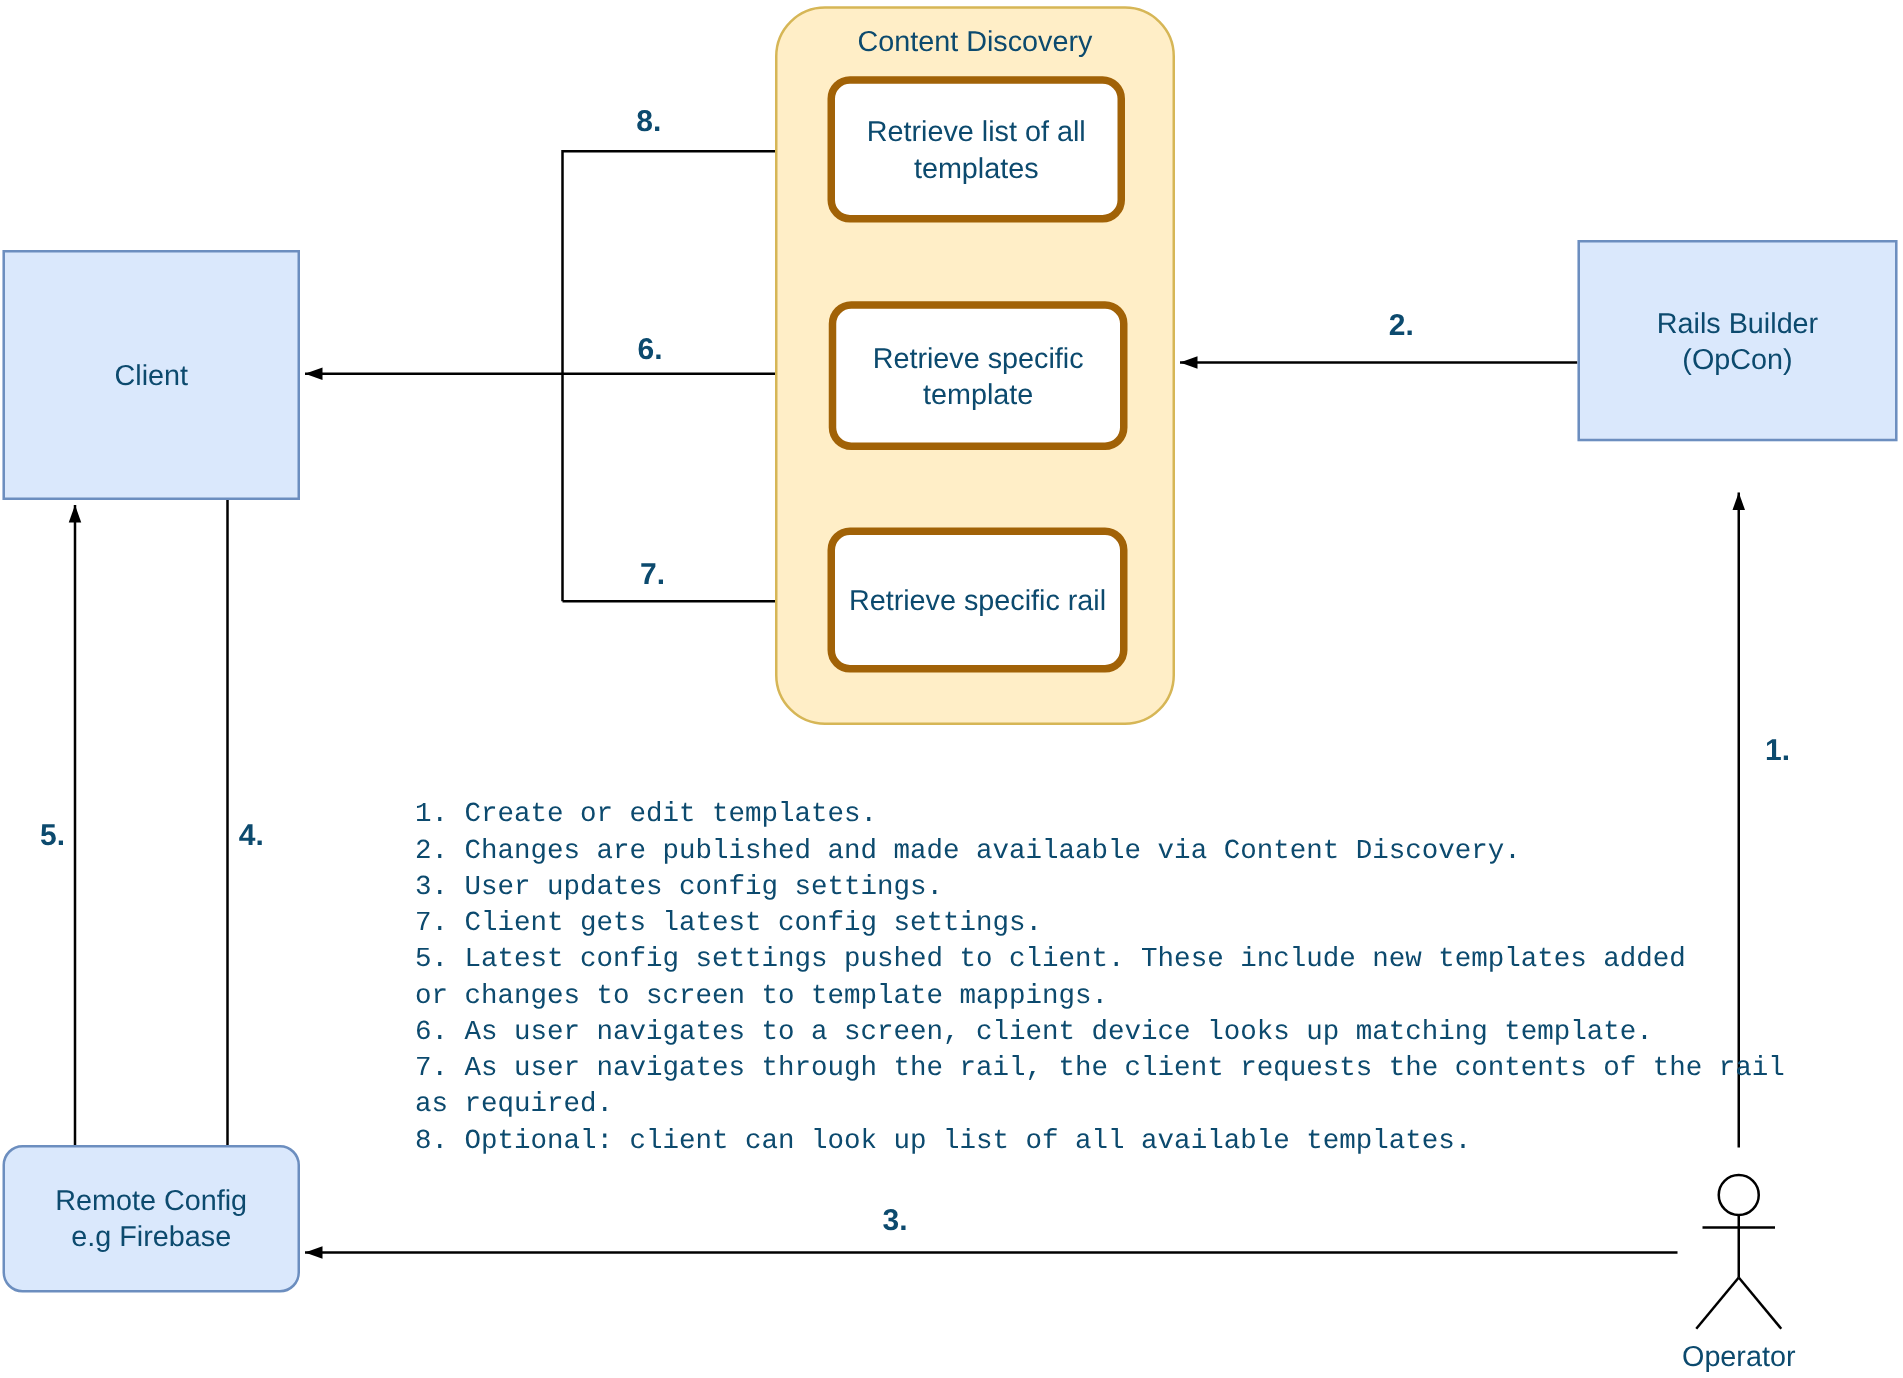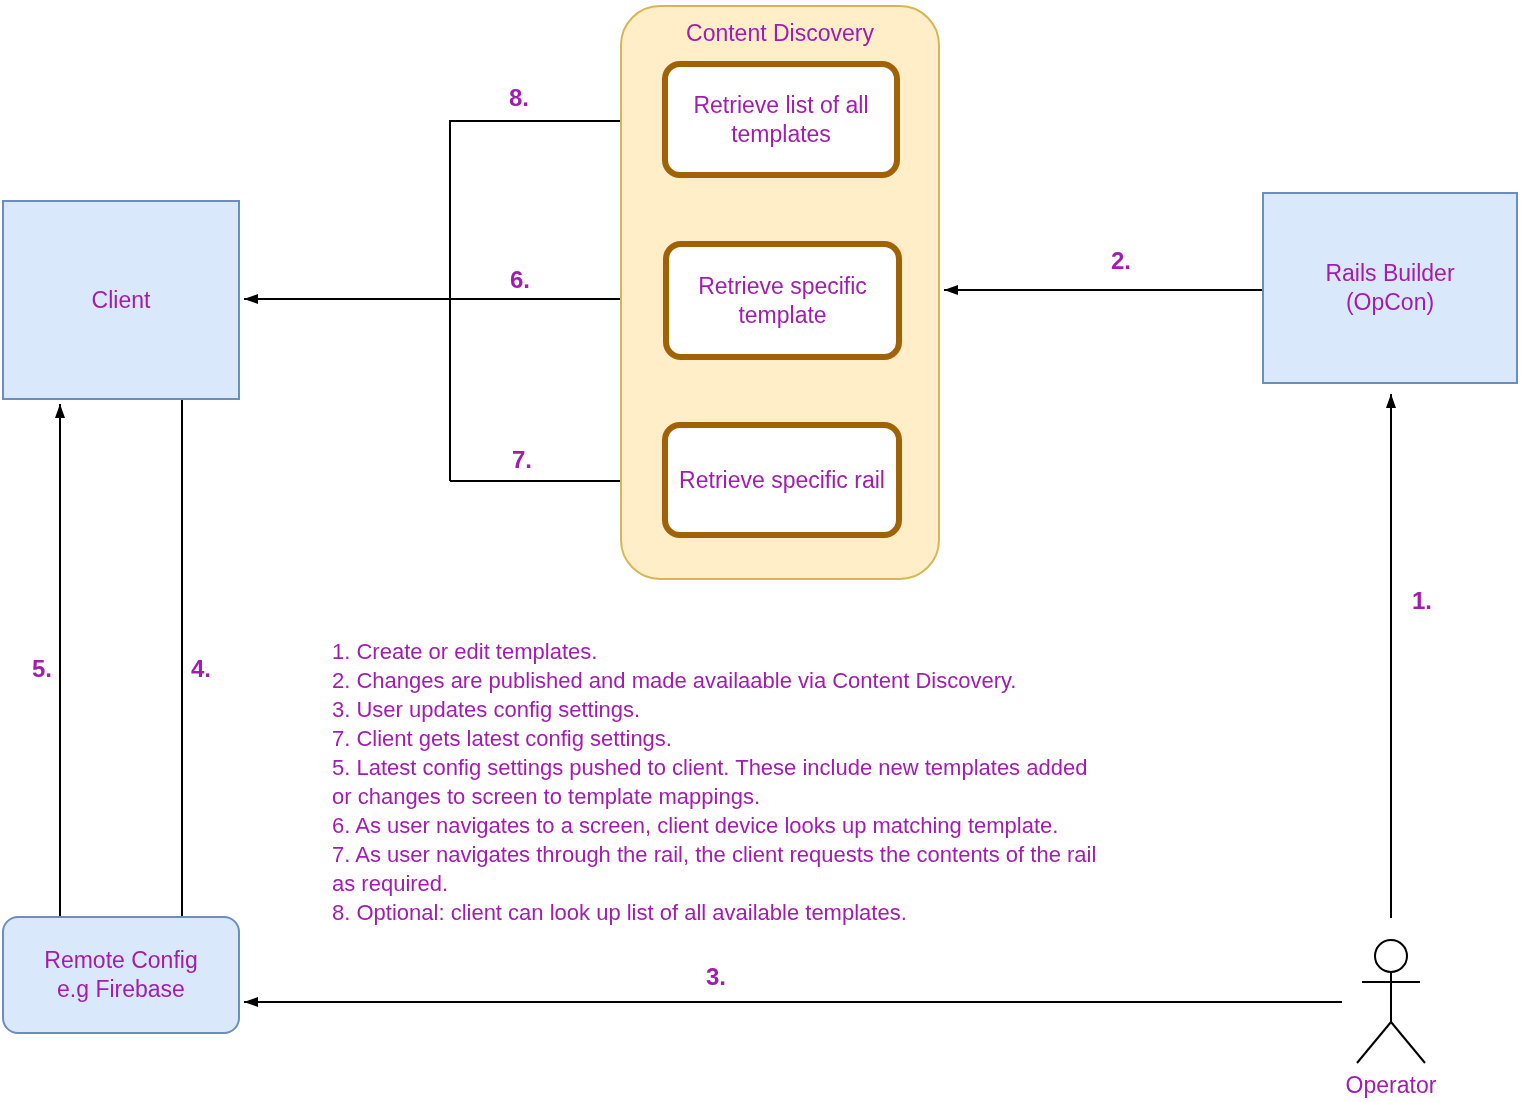--- a/index.html
+++ b/index.html
@@ -1,18 +1,18 @@
 <!DOCTYPE html>
 <html><head>
 <meta charset="utf-8">
 <style>
   html,body{margin:0;padding:0;background:#ffffff;}
   .canvas{
     position:relative;width:1522px;height:1102px;background:#ffffff;overflow:hidden;
-    font-family:"Liberation Sans", sans-serif;color:#a21caf;
+    font-family:"Liberation Sans", sans-serif;color:#0c4a6e;
   }
   .wires{position:absolute;left:0;top:0;width:1522px;height:1102px;pointer-events:none;}
 
   .node{
     position:absolute;display:flex;flex-direction:column;align-items:center;justify-content:center;
     text-align:center;font-size:23px;line-height:29px;box-sizing:border-box;
   }
   .blue{background:#dae8fc;border:2px solid #6c8ebf;}
   .container-cd{
     position:absolute;left:620px;top:5px;width:320px;height:575px;
@@ -23,21 +23,21 @@
     position:absolute;display:flex;align-items:center;justify-content:center;text-align:center;
     background:#ffffff;border:6px solid #a16207;border-radius:18px;box-sizing:border-box;
     font-size:23px;line-height:29px;padding:0 14px;
   }
   .svc.nowrap{white-space:nowrap;padding:0 18px;}
 
   .num{
     position:absolute;transform:translate(-50%,-50%);
     font-size:24px;font-weight:bold;white-space:nowrap;
   }
-  .notes{position:absolute;left:332px;top:637px;font-size:22px;}
+  .notes{position:absolute;left:332px;top:637px;font-size:22px;font-family:Liberation Mono, monospace;}
   .notes div{line-height:29px;white-space:nowrap;}
   .actor-label{
     position:absolute;transform:translate(-50%,-50%);font-size:23px;white-space:nowrap;
   }
 </style>
 </head>
 <body>
 
 <div class="canvas">
 
@@ -70,21 +70,21 @@
     <div class="cd-title">Content Discovery</div>
   </div>
   <div class="svc" style="left:662px;top:61px;width:238px;height:117px;">Retrieve list of all templates</div>
   <div class="svc" style="left:663px;top:241px;width:239px;height:119px;">Retrieve specific template</div>
   <div class="svc nowrap" style="left:662px;top:422px;width:240px;height:116px;">Retrieve specific rail</div>
 
   <div class="node blue" style="left:2px;top:200px;width:238px;height:200px;">
     <div>Client</div>
   </div>
 
-  <div class="node blue" style="left:1262px;top:192px;width:256px;height:192px;">
+  <div class="node blue" style="left:1262px;top:192px;width:256px;height:161px;">
     <div>Rails Builder</div>
     <div>(OpCon)</div>
   </div>
 
   <div class="node blue" style="left:2px;top:916px;width:238px;height:118px;border-radius:16px;">
     <div>Remote Config</div>
     <div>e.g Firebase</div>
   </div>
 
   <div class="num" style="left:519px;top:98px;">8.</div>

